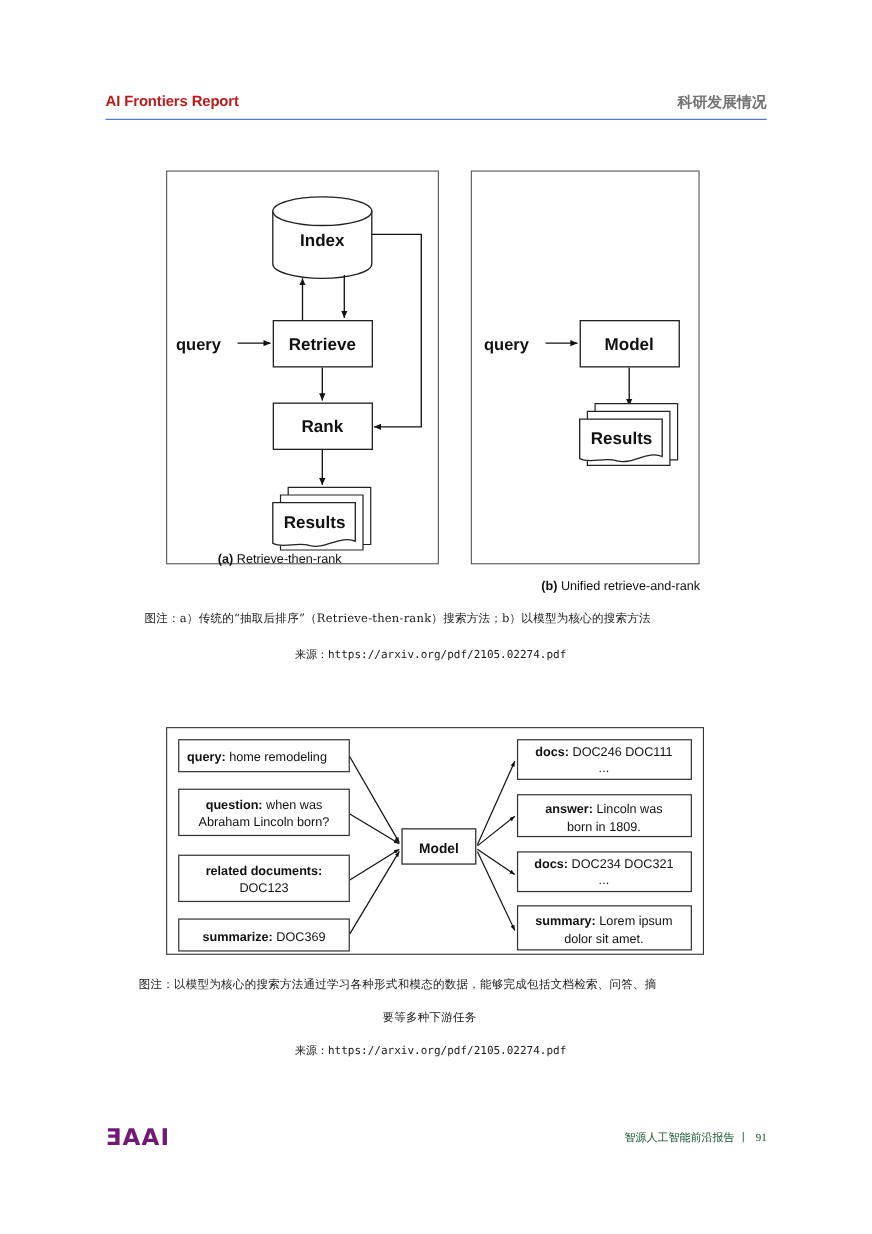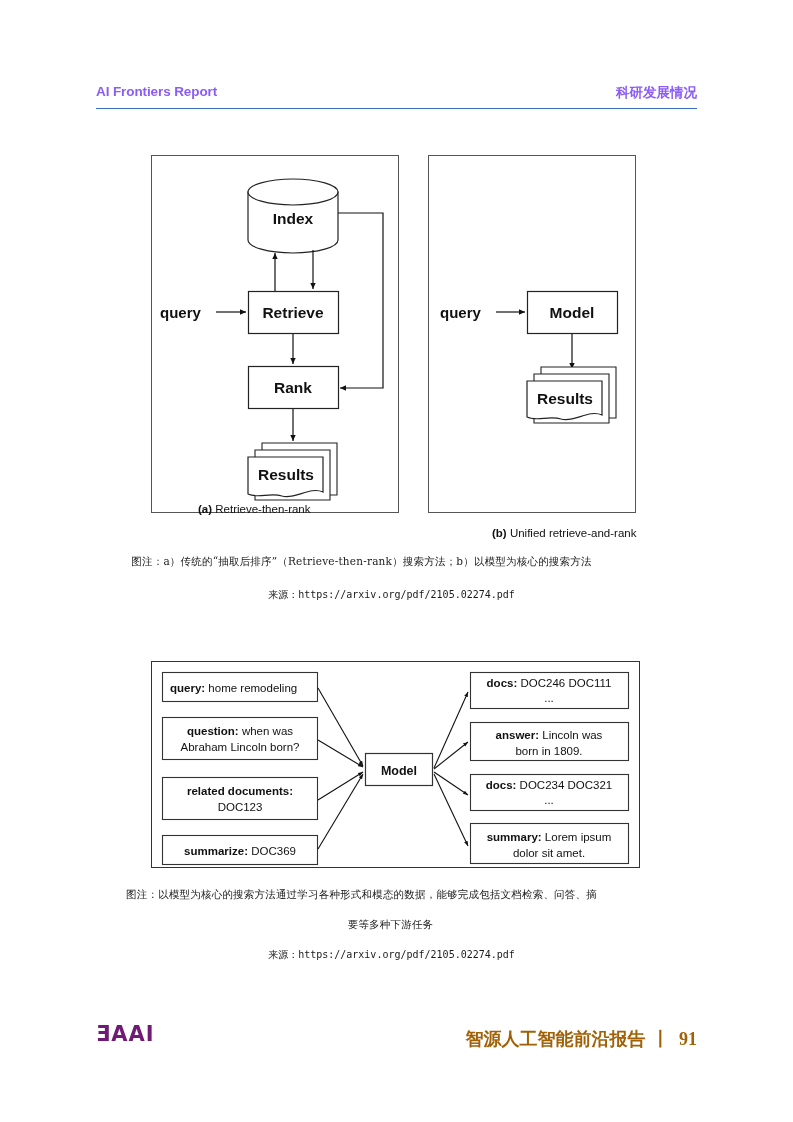--- a/index.html
+++ b/index.html
@@ -23,30 +23,30 @@
     top: 84px;
     width: 601px;
     height: 30px;
   }
   #page-header .hdr-left {
     position: absolute;
     left: 0;
     top: 0;
     font-size: 13.5px;
     font-weight: bold;
-    color: #8b5cf6;
+    color: #b91c1c;
     letter-spacing: -0.1px;
   }
   #page-header .hdr-right {
     position: absolute;
     right: 0;
     top: 0;
     font-size: 13.5px;
     font-weight: bold;
-    color: #8b5cf6;
+    color: #737373;
     font-family: "DejaVu Sans", sans-serif;
   }
   #page-header .hdr-rule {
     position: absolute;
     left: 0;
     right: 0;
     top: 24px;
     border-bottom: 1.3px solid #3a6cc4;
   }
 
@@ -101,24 +101,23 @@
     font-size: 21px;
     font-weight: bold;
     letter-spacing: 1px;
     color: #701a75;
     font-family: "DejaVu Sans", sans-serif;
   }
   #footer-right {
     position: absolute;
     right: 0;
     top: 5px;
-    font-size: 18px;
-    color: #a16207;
+    font-size: 10px;
+    color: #14532d;
     font-family: "DejaVu Serif", serif;
-    font-weight: bold;
   }
   #footer-right .pg {
     font-family: "Liberation Serif", serif;
     margin-left: 3px;
   }
 </style>
 </head>
 <body>
 
 <div id="page-header">

